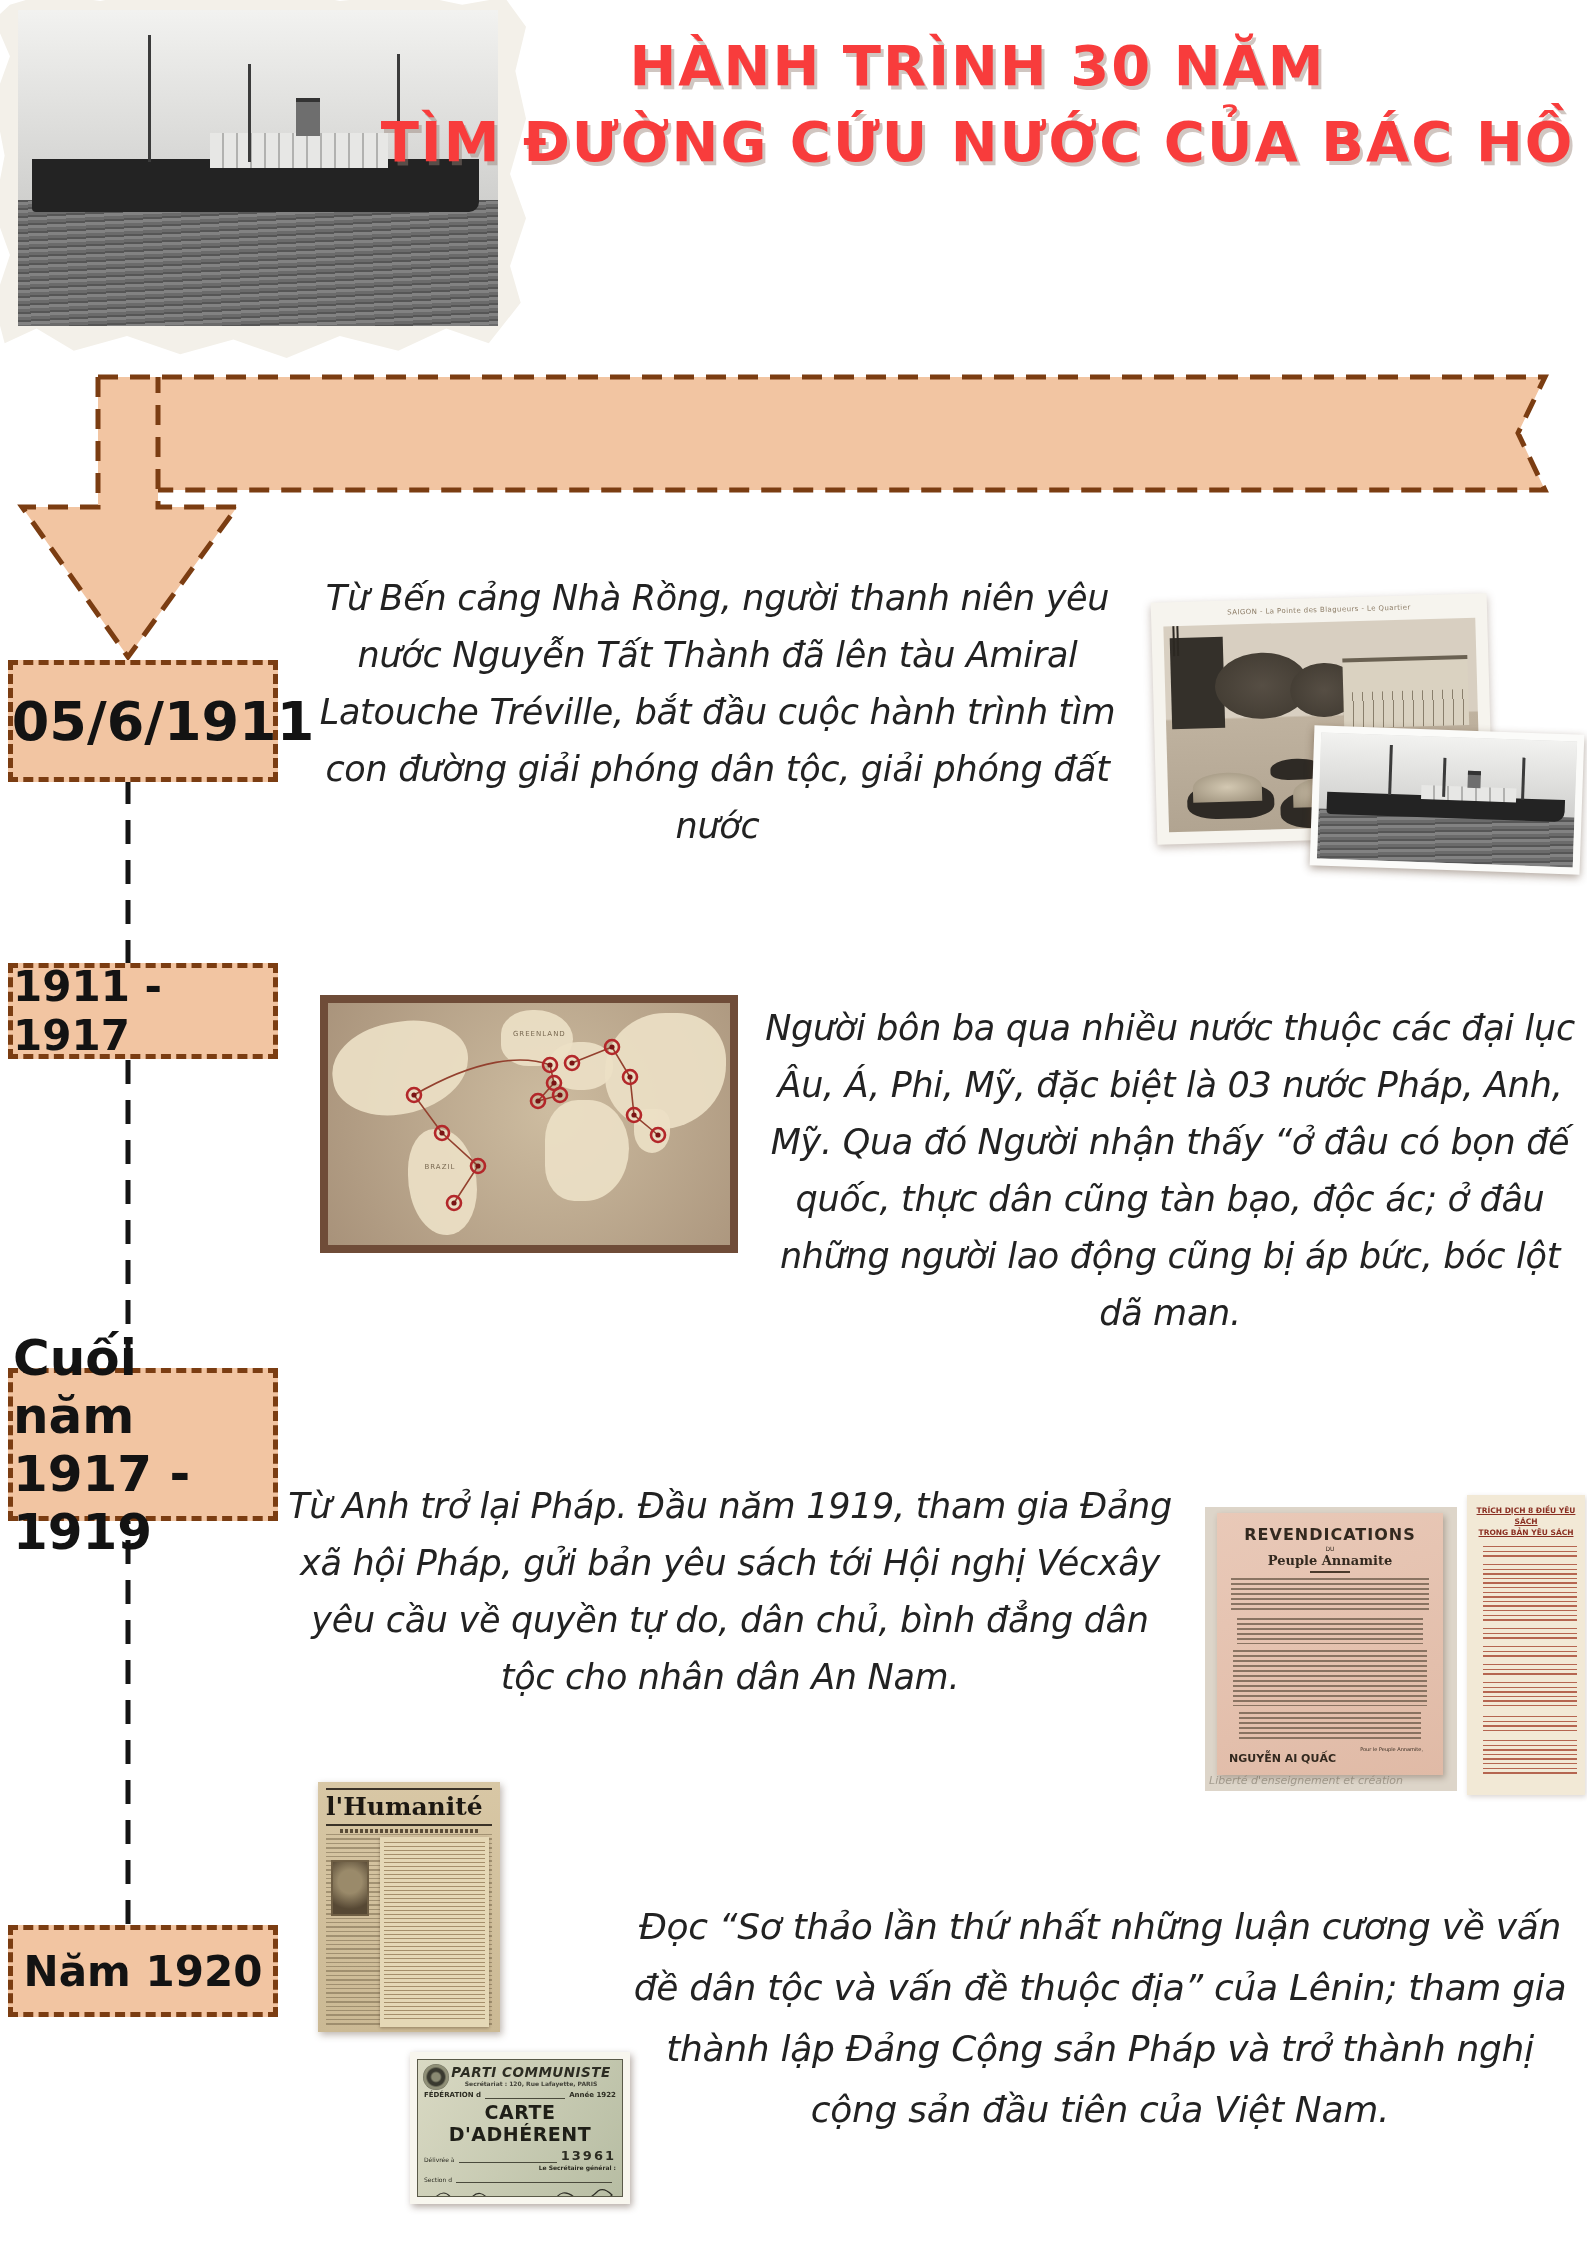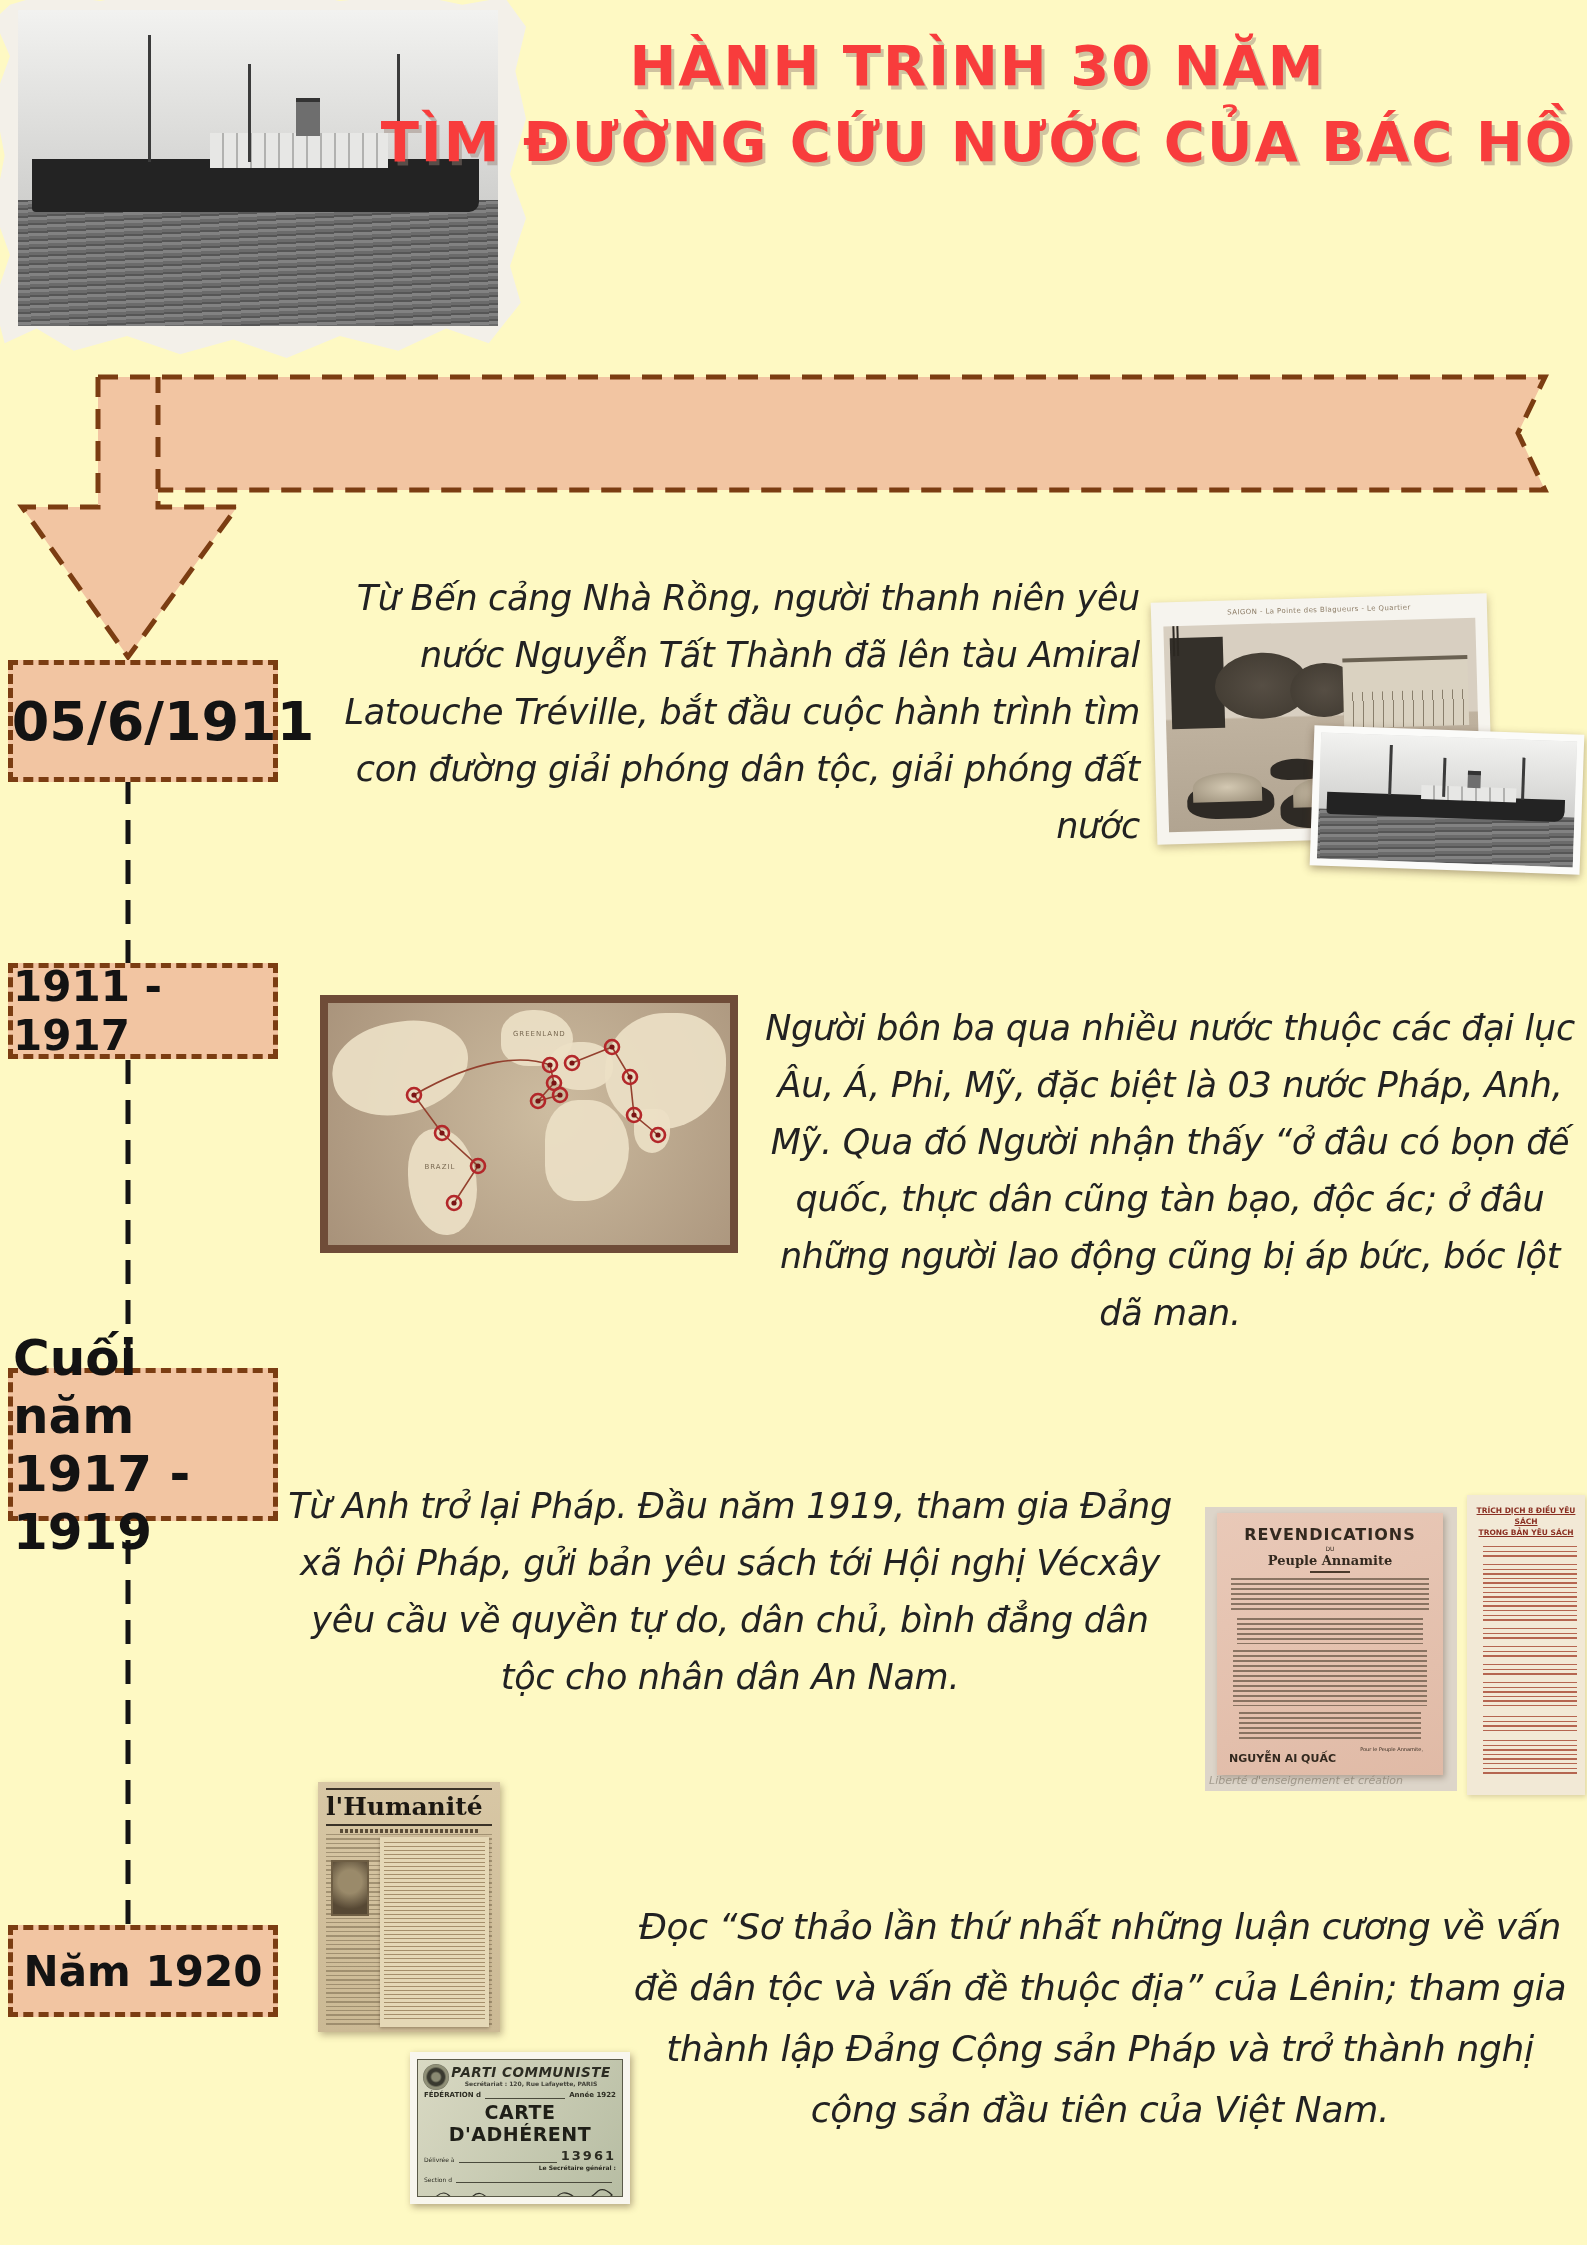--- a/index.html
+++ b/index.html
@@ -1,17 +1,17 @@
 <!DOCTYPE html>
 <html><head>
 <meta charset="utf-8">
 <style>
   html,body{margin:0;padding:0;}
   body{font-family:"DejaVu Sans",sans-serif;background:#e9d8c9;}
-  .canvas{position:relative;width:1587px;height:2245px;overflow:hidden;background:#fef9c3;}
+  .canvas{position:relative;width:1587px;height:2245px;overflow:hidden;background:#ffffff;}
 
   .decor{position:absolute;left:0;top:0;z-index:1;pointer-events:none;}
 
   
   .title-wrap{position:absolute;left:380px;top:28px;width:1195px;text-align:center;z-index:4;}
   .title-line{font-weight:bold;font-size:56px;line-height:76px;letter-spacing:2px;color:#f83c3c;
     text-shadow:3px 4px 0 rgba(150,128,118,.45);}
 
   
   .torn-photo{position:absolute;left:-6px;top:-10px;width:532px;height:368px;background:#f3f0e9;z-index:3;
@@ -32,21 +32,21 @@
     display:flex;flex-direction:column;align-items:center;justify-content:center;z-index:3;
     color:#131313;font-weight:bold;box-sizing:border-box;}
   .box-1{top:660px;height:122px;font-size:54px;padding-left:40px;}
   .box-2{top:963px;height:96px;font-size:42px;}
   .box-3{top:1368px;height:153px;font-size:50px;line-height:58px;}
   .box-4{top:1925px;height:92px;font-size:42px;}
 
   
   .para{position:absolute;z-index:3;font-style:italic;color:#222;text-align:center;
     font-size:35px;line-height:57px;letter-spacing:-0.3px;}
-  .para-1{left:295px;top:570px;width:845px;text-align:right;}
+  .para-1{left:295px;top:570px;width:845px;}
   .para-2{left:755px;top:1000px;width:830px;}
   .para-3{left:280px;top:1478px;width:900px;}
   .para-4{left:625px;top:1896px;width:950px;font-size:36px;line-height:61px;}
 
   
   .photo-group{position:absolute;left:1150px;top:588px;width:432px;height:282px;z-index:2;}
   .postcard{position:absolute;left:4px;top:10px;width:336px;height:242px;background:#f6f4ee;
     transform:rotate(-1.6deg);box-shadow:0 3px 8px rgba(90,60,40,.35);box-sizing:border-box;padding:8px 12px;}
   .pc-caption{font-size:7px;color:#8c7c66;text-align:center;letter-spacing:.4px;white-space:nowrap;overflow:hidden;}
   .pc-scene{position:absolute;left:12px;right:12px;top:24px;bottom:12px;overflow:hidden;

